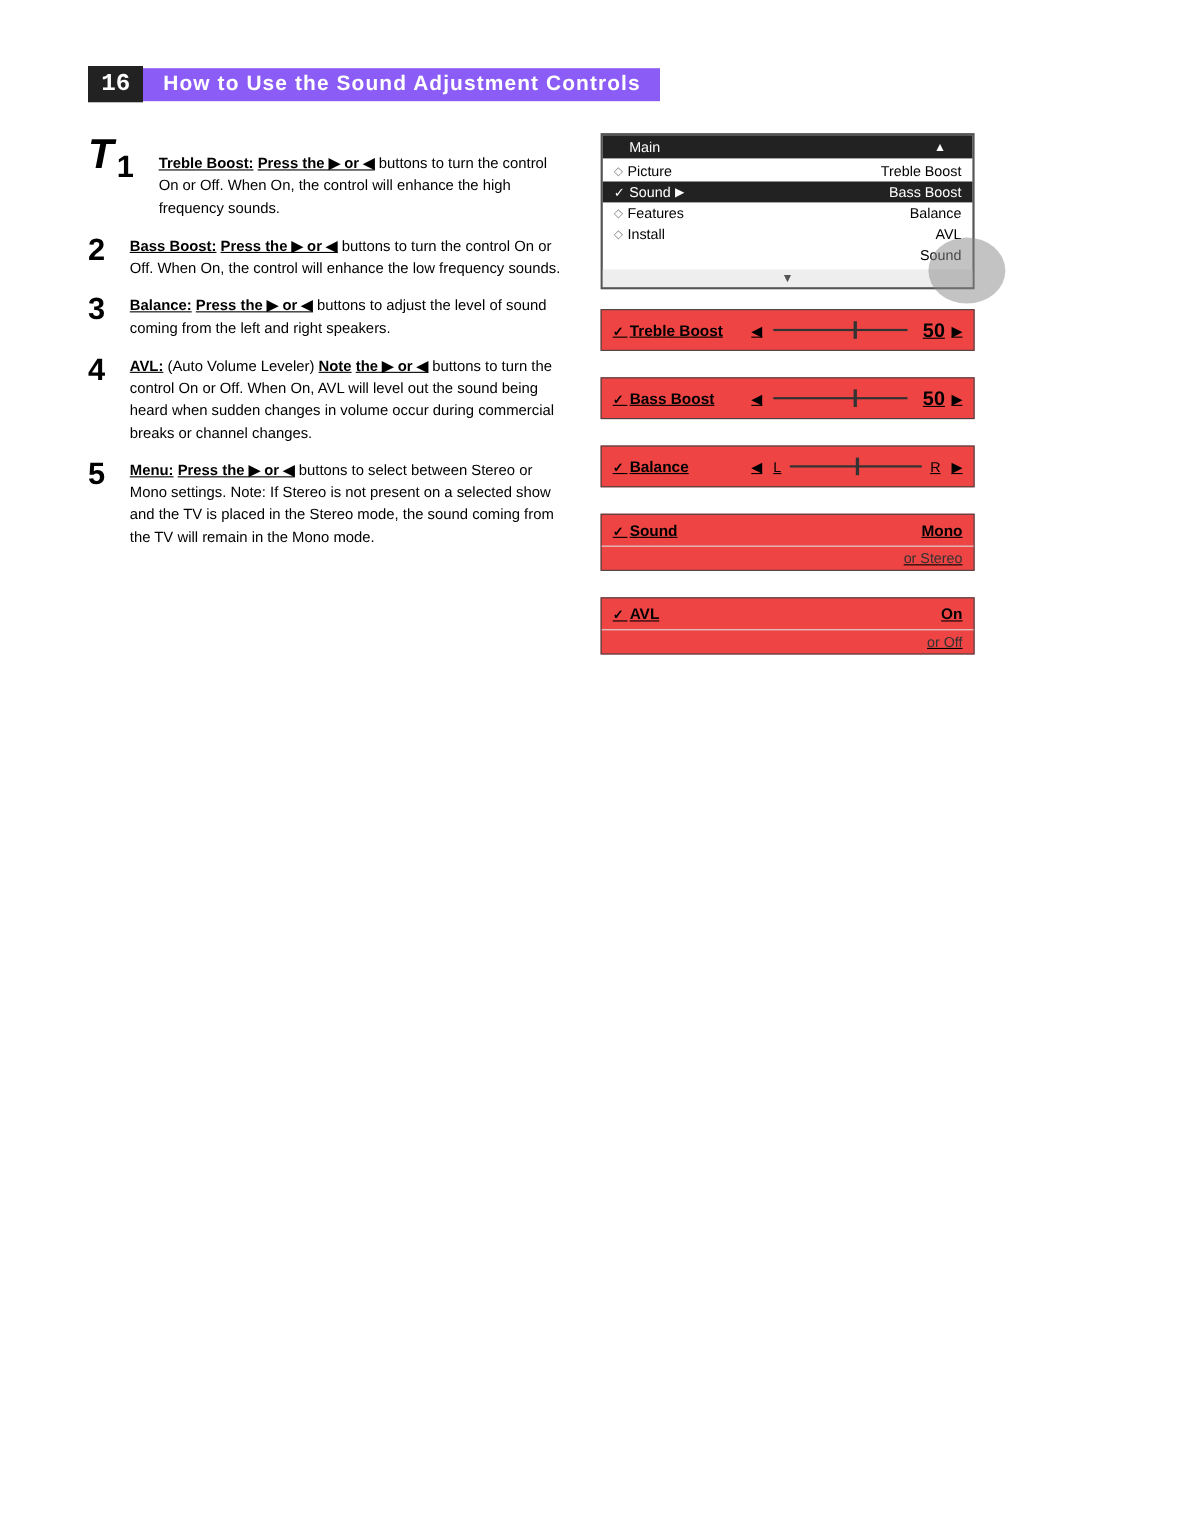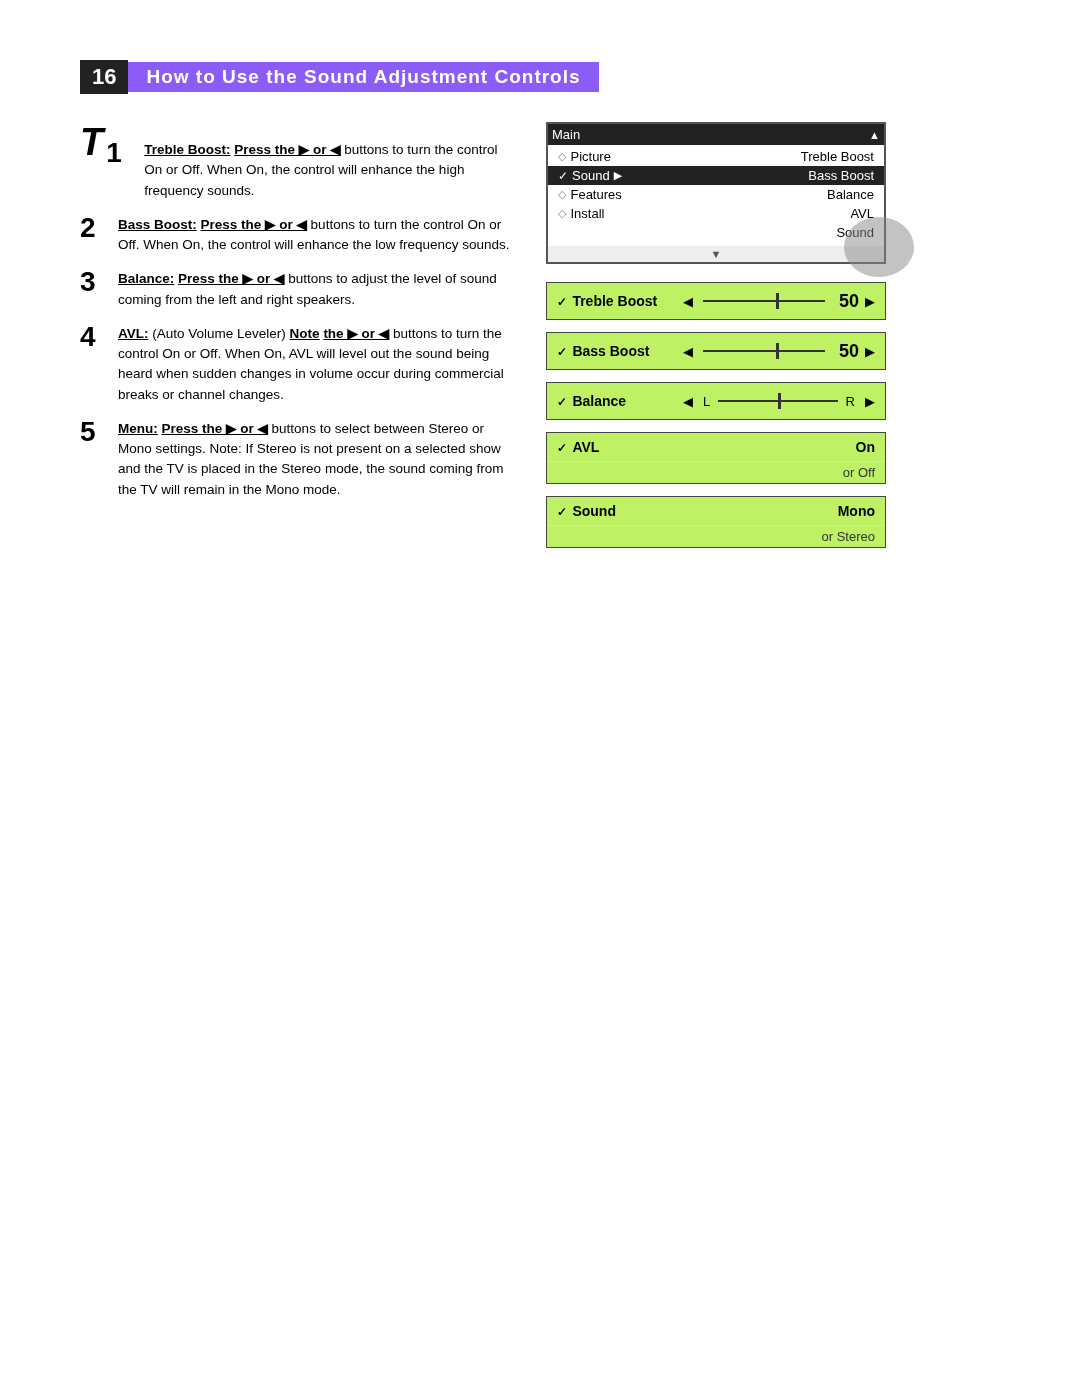--- a/index.html
+++ b/index.html
@@ -25,20 +25,21 @@
       align-items: center;
       margin-bottom: 28px;
     }
     .page-number-box {
       background: #222;
       color: #fff;
       font-size: 22px;
       font-weight: bold;
       padding: 4px 12px;
       margin-right: 0;
+      font-family: Liberation Mono, monospace;
     }
     .page-title-box {
       background: #8b5cf6;
       color: #fff;
       font-size: 19px;
       font-weight: bold;
       padding: 4px 18px;
       letter-spacing: 1px;
     }
 
@@ -110,21 +111,21 @@
       padding: 0;
       position: relative;
       width: 340px;
     }
     .menu-top-bar {
       display: flex;
       justify-content: space-between;
       align-items: center;
       background: #222;
       color: #fff;
-      padding: 3px 4px;
+      padding: 3px 24px;
       font-size: 13px;
     }
     .menu-arrow-up {
       font-size: 11px;
     }
     .menu-body {
       padding: 2px 0 4px 0;
     }
     .menu-row {
       display: flex;
@@ -180,24 +181,25 @@
     }
 
     
     .control-rows {
       width: 340px;
     }
     .control-row {
       display: flex;
       align-items: center;
       border: 1.5px solid #444;
-      margin-bottom: 12px;
+      margin-bottom: 24px;
       padding: 6px 10px;
-      background: #bef264;
+      background: #ef4444;
       min-height: 38px;
+      text-decoration: underline;
     }
     .control-row.double-row {
       flex-direction: column;
       align-items: stretch;
       padding: 0;
     }
     .control-row.double-row .row-top {
       display: flex;
       align-items: center;
       padding: 6px 10px;
@@ -442,38 +444,38 @@
               <span class="slider-tick-center"></span>
             </span>
           </span>
           <span class="balance-label-r">R</span>
           <span class="ctrl-arrow-right">▶</span>
         </div>
 
         <div class="control-row double-row">
           <div class="row-top">
             <span class="ctrl-label">
-              <span class="check">✓ </span>AVL
-            </span>
-            <span class="ctrl-value-text">On</span>
+              <span class="check">✓ </span>Sound
+            </span>
+            <span class="ctrl-value-text">Mono</span>
           </div>
           <div class="row-bottom">
-            <span>or Off</span>
+            <span>or Stereo</span>
           </div>
         </div>
 
         <div class="control-row double-row">
           <div class="row-top">
             <span class="ctrl-label">
-              <span class="check">✓ </span>Sound
-            </span>
-            <span class="ctrl-value-text">Mono</span>
+              <span class="check">✓ </span>AVL
+            </span>
+            <span class="ctrl-value-text">On</span>
           </div>
           <div class="row-bottom">
-            <span>or Stereo</span>
+            <span>or Off</span>
           </div>
         </div>
 
       </div>
 
     </div>
 
   </div>
 
 </div>

